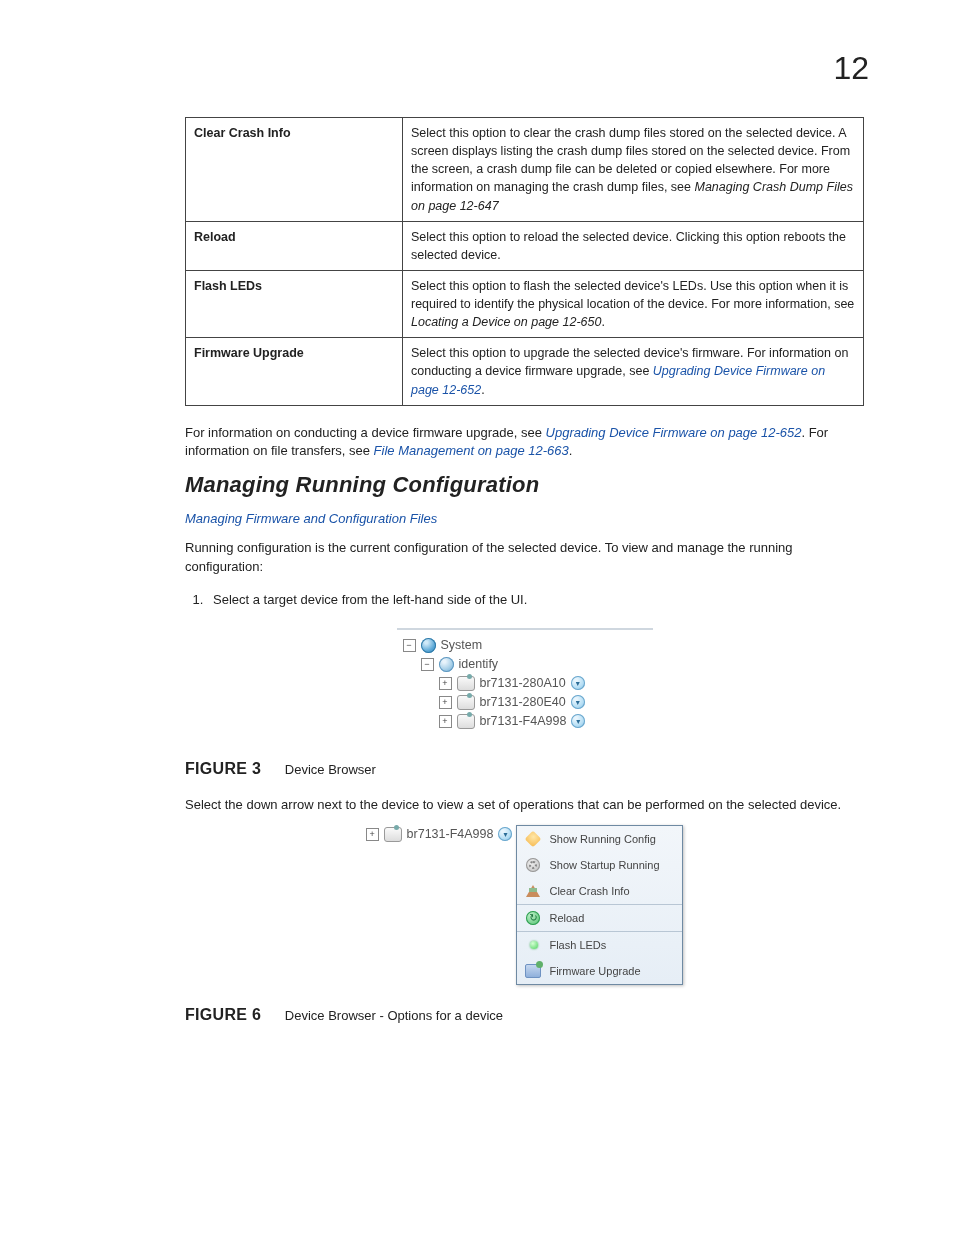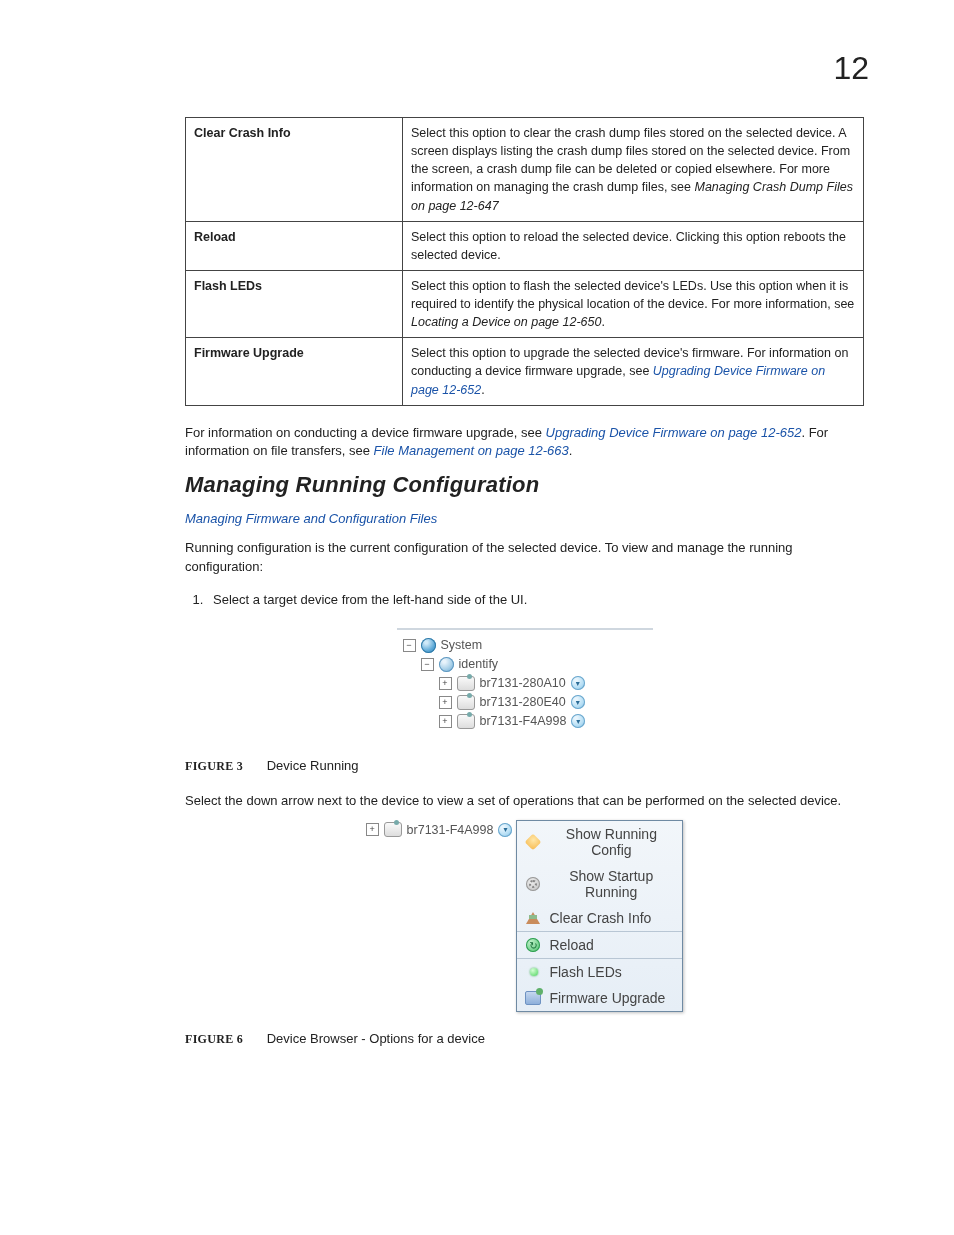--- a/index.html
+++ b/index.html
@@ -43,21 +43,21 @@
     font-size: 22px;
     margin: 11px 0 12px 0;
     font-family: "Arial Narrow", Arial, sans-serif;
     letter-spacing: 0.2px;
   }
   .subhead { margin-bottom: 10px; }
   ol.steps { padding-left: 22px; margin: 14px 0 18px 0; }
   ol.steps li { line-height: 1.45; padding-left: 6px; }
   .figure-wrap { text-align: center; margin: 10px 0 18px 0; }
   .figure-caption { margin: 6px 0 16px 0; }
-  .figure-caption .fig-label { font-weight: bold; font-size: 12px; letter-spacing: 0.3px; margin-right: 20px; font-family: Liberation Serif, serif; }
+  .figure-caption .fig-label { font-weight: bold; font-size: 16px; letter-spacing: 0.3px; margin-right: 20px; }
   
   .tree {
     display: inline-block;
     text-align: left;
     border-top: 2px solid #cfd7df;
     padding: 6px 20px 8px 6px;
     font-size: 12.5px;
     color: #555;
     min-width: 230px;
   }
@@ -117,23 +117,22 @@
   .fig2-device {
     display: flex; align-items: center; gap: 5px;
     font-size: 12.5px; color: #555;
     padding-top: 2px;
   }
   .ctx-menu {
     width: 165px;
     border: 1px solid #6f8aa3;
     background: linear-gradient(#f2f6fa, #e6eef6);
     box-shadow: 1px 1px 3px rgba(0,0,0,0.25);
-    font-size: 14px;
+    font-size: 11px;
     color: #444;
-    text-align: center;
   }
   .ctx-item {
     display: flex; align-items: center; gap: 8px;
     padding: 5px 8px;
   }
   .ctx-sep { border-top: 1px solid #b8c6d4; }
   .mi { width: 16px; height: 16px; display: inline-flex; align-items:center; justify-content:center; }
   .mi-run { background: radial-gradient(circle at 40% 35%, #ffe7a8, #f6b84d); border-radius: 3px; transform: rotate(45deg); width:12px; height:12px; }
   .mi-startup { width:14px;height:14px;border-radius:50%;background:radial-gradient(circle at 40% 35%, #eee, #bbb); box-shadow: inset 0 0 0 1px #999; position:relative;}
   .mi-startup::after{content:"";position:absolute;inset:3px;border:2px dotted #888;border-radius:50%;}
@@ -221,21 +220,21 @@
       <span class="toggle">+</span>
       <span class="device-icon"></span>
       <span>br7131-F4A998</span>
       <span class="dd-arrow">▾</span>
     </div>
   </div>
 </div>
 
 <p class="figure-caption">
   <span class="fig-label">FIGURE 3</span>
-  <span>Device Running</span>
+  <span>Device Browser</span>
 </p>
 
 <p>Select the down arrow next to the device to view a set of operations that can be performed on the selected device.</p>
 
 <div class="figure-wrap">
   <div class="fig2-wrap">
     <div class="fig2-device">
       <span class="toggle">+</span>
       <span class="device-icon"></span>
       <span>br7131-F4A998</span>

